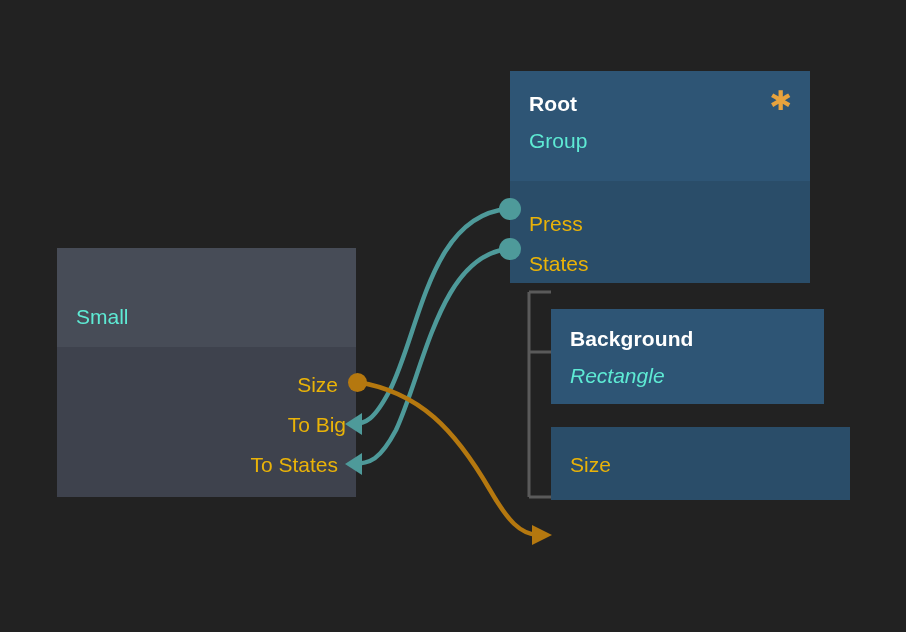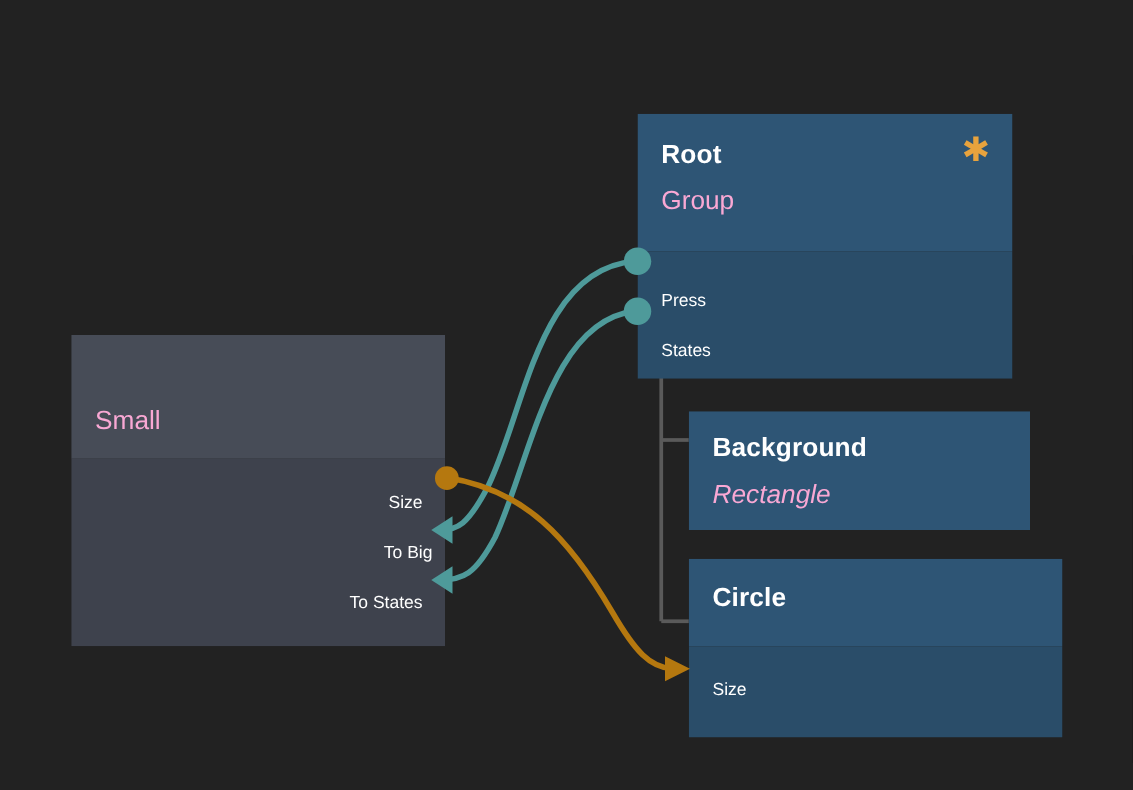--- a/index.html
+++ b/index.html
@@ -15,57 +15,56 @@
     overflow: hidden;
     font-family: "Liberation Sans", sans-serif;
     -webkit-font-smoothing: antialiased;
   }
 
   
   .node {
     position: absolute;
     box-sizing: border-box;
     overflow: hidden;
-    margin-top: 20px;
   }
   .node-header {
     box-sizing: border-box;
     width: 100%;
   }
   .node-body {
     box-sizing: border-box;
     width: 100%;
   }
   .node-title {
     font-size: 21px;
     font-weight: bold;
     color: #ffffff;
     letter-spacing: 0.1px;
     white-space: nowrap;
   }
   .node-subtitle {
     font-size: 21px;
     font-weight: normal;
-    color: #f9a8d4;
+    color: #5eead4;
     white-space: nowrap;
   }
 
   
   .node-blue .node-header { background: #2e5575; }
   .node-blue .node-body   { background: #2a4d69; }
 
   
   .node-gray .node-header { background: #474c57; }
   .node-gray .node-body   { background: #3e424d; }
 
   
   .port-row {
     position: absolute;
-    font-size: 14px;
-    color: #ffffff;
+    font-size: 21px;
+    color: #eab308;
     white-space: nowrap;
     line-height: 1;
   }
   .port-row.right-aligned { text-align: right; }
 
   
   .port-dot {
     position: absolute;
     border-radius: 50%;
   }
@@ -153,23 +152,20 @@
   </div>
 
   <div class="node node-blue" style="left:551px; top:309px; width:273px; height:95px;">
     <div class="node-header" style="height:95px; position:relative;">
       <div class="node-title" style="position:absolute; left:19px; top:18px;">Background</div>
       <div class="node-subtitle" style="position:absolute; left:19px; top:55px;font-style:italic;">Rectangle</div>
     </div>
   </div>
 
   <div class="node node-blue" style="left:551px; top:427px; width:299px; height:143px;">
-    <div class="node-header" style="height:70px; position:relative;">
-      <div class="node-title" style="position:absolute; left:19px; top:20px;">Circle</div>
-    </div>
     <div class="node-body" style="height:73px; position:relative;">
       <div class="port-row" style="left:19px; top:27px;">Size</div>
     </div>
   </div>
 
   <div class="marker-layer" style="position:absolute; left:0; top:0; width:906px; height:632px; pointer-events:none;">
 
     <span class="port-dot teal" style="left:499px; top:198px; width:22px; height:22px;"></span>
     <span class="port-dot teal" style="left:499px; top:238px; width:22px; height:22px;"></span>
 

